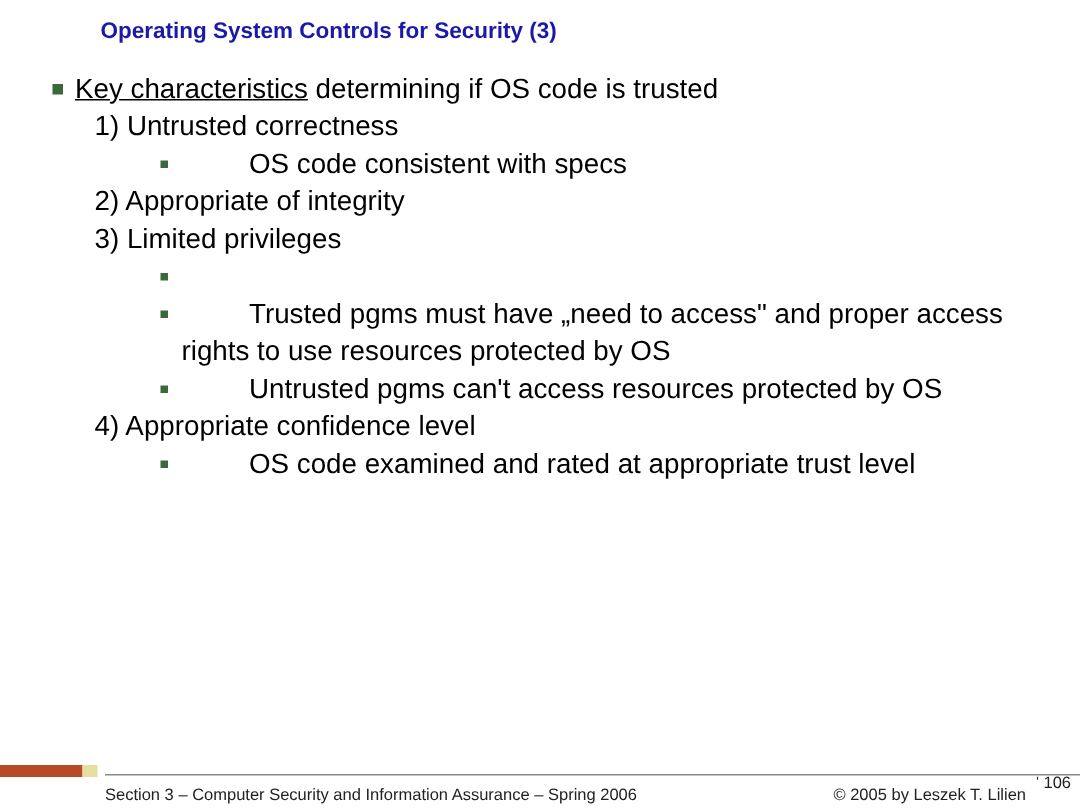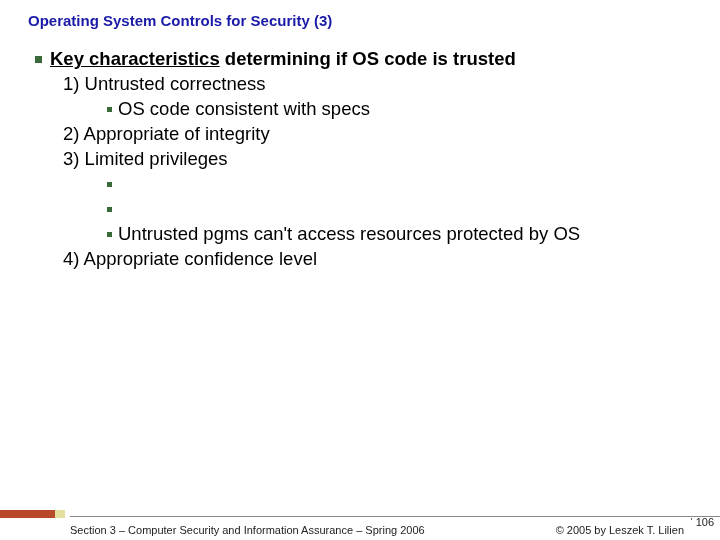--- a/index.html
+++ b/index.html
@@ -10,20 +10,21 @@
     font-family: Arial, Helvetica, sans-serif;
     background: #fff;
     position: relative;
     overflow: hidden;
   }
   .title {
     color: #1a1aa8;
     font-weight: bold;
     font-size: 15px;
     padding: 12px 0 0 28px;
+    margin-left: 39px;
   }
   .content {
     padding: 18px 10px 0 35px;
     font-size: 18.5px;
     color: #000;
     line-height: 1.35;
   }
   .bullet-sq {
     display: inline-block;
     width: 7px;
@@ -36,22 +37,22 @@
     display: inline-block;
     width: 5px;
     height: 5px;
     background: #3a6a3a;
     margin-right: 6px;
     vertical-align: 3px;
   }
   .lvl1 { padding-left: 0; }
   .lvl2 { padding-left: 28px; }
   .lvl3 { padding-left: 72px; text-indent: -14px; margin-left:14px;}
-  .lvl3 .wrap { display:inline; }
-  .lead { display:inline;font-weight:bold; }
+  .lvl3 .wrap { display:inline;margin-left:48px; }
+  .lead { display:inline; }
   .footer-accent {
     position: absolute;
     bottom: 22px;
     left: 0;
     width: 55px;
     height: 8px;
     background: #b84a2a;
   }
   .footer-accent::after{
     content:"";
@@ -106,23 +107,24 @@
     <span class="bullet-sq"></span><span class="lead"><u>Key characteristics</u><span> determining if OS code is trusted</span></span>
   </div>
 
   <div class="lvl2"><span>1)</span> <span>Untrusted correctness</span></div>
   <div class="lvl3"><span class="bullet-sm"></span><span class="wrap">OS code consistent with specs</span></div>
 
   <div class="lvl2"><span>2)</span> <span>Appropriate of integrity</span></div>
 
   <div class="lvl2"><span>3)</span> <span>Limited privileges</span></div>
   <div class="lvl3"><span class="bullet-sm"></span></div>
-  <div class="lvl3"><span class="bullet-sm"></span></div>
+  <div class="lvl3"><span class="bullet-sm"></span><span class="wrap">Trusted pgms must have „need to access" and proper access rights to use resources protected by OS</span></div>
   <div class="lvl3"><span class="bullet-sm"></span><span class="wrap">Untrusted pgms can't access resources protected by OS</span></div>
 
   <div class="lvl2"><span>4)</span> <span>Appropriate confidence level</span></div>
+  <div class="lvl3"><span class="bullet-sm"></span><span class="wrap">OS code examined and rated at appropriate trust level</span></div>
 </div>
 
 <div class="footer-accent"></div>
 <div class="footer-line"></div>
 <div class="footer-text">Section 3 – Computer Security and Information Assurance – Spring 2006</div>
 <div class="footer-right">© 2005 by Leszek T. Lilien</div>
 <div class="pagenum"><span class="tick">'</span> <span>106</span></div>
 
 </body></html>

